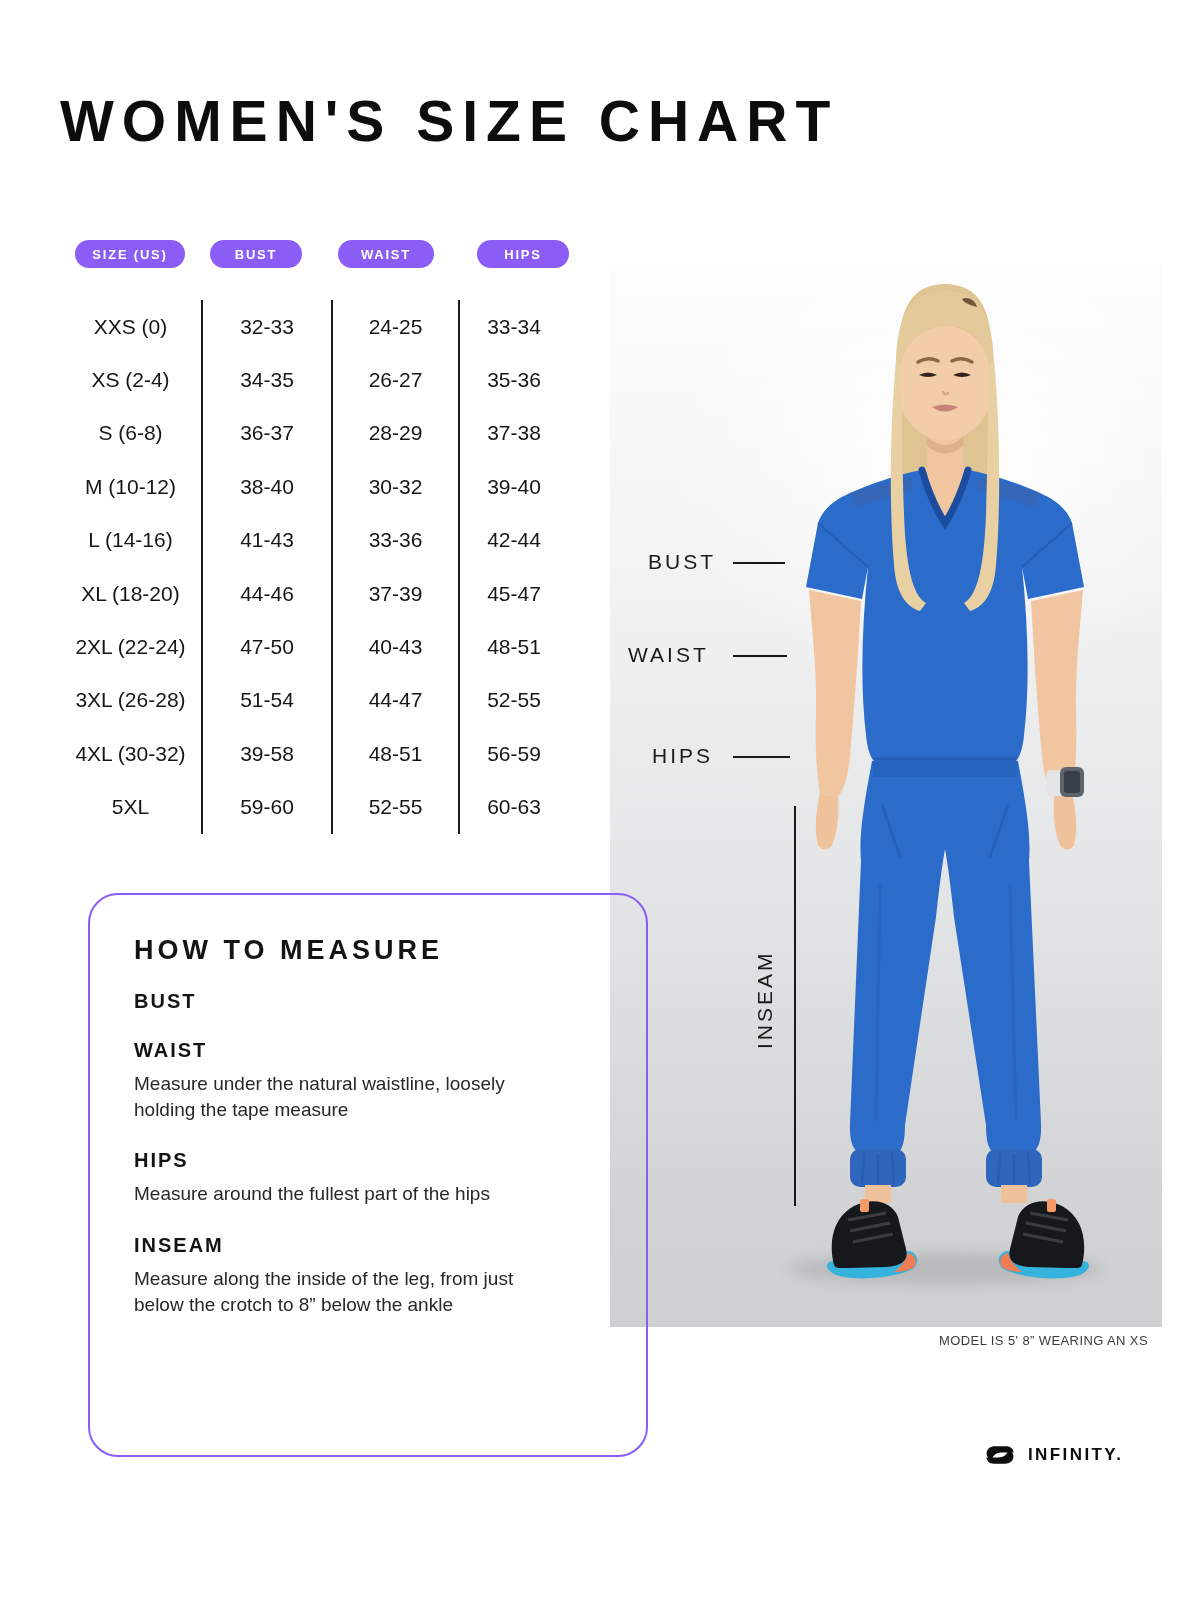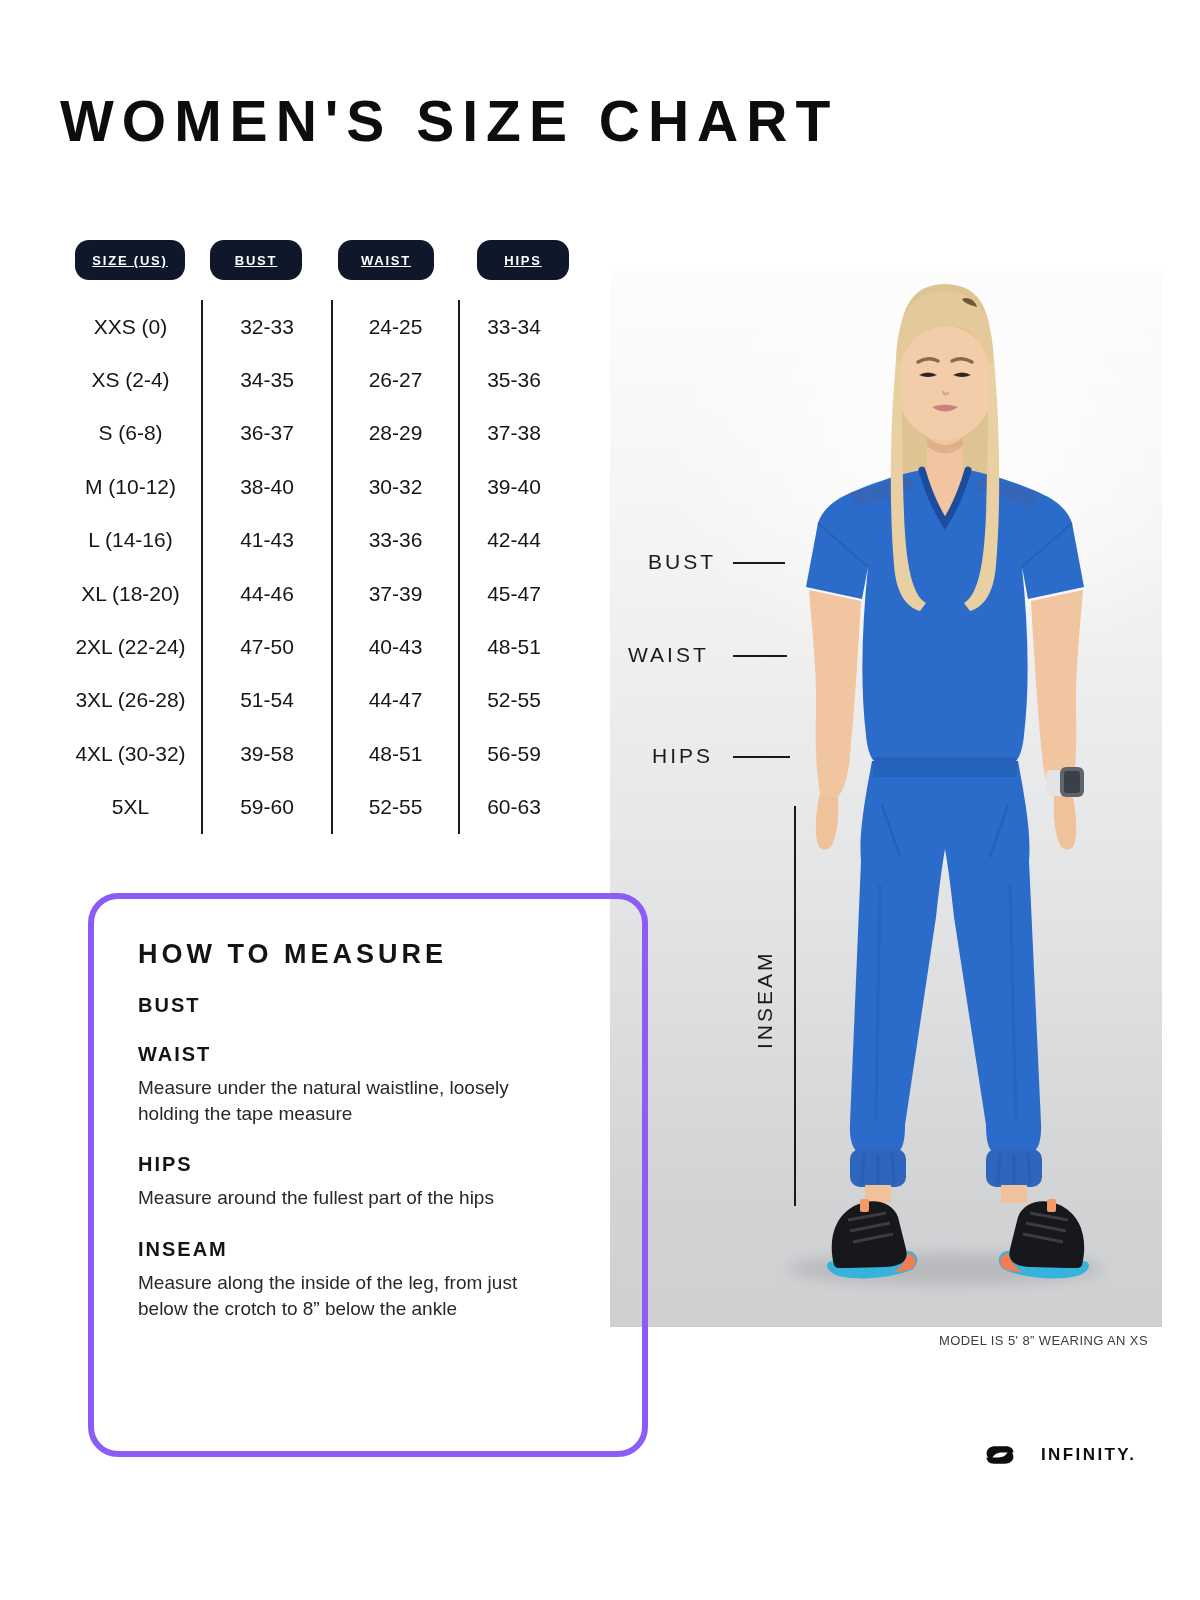--- a/index.html
+++ b/index.html
@@ -22,31 +22,30 @@
     font-weight: 700;
     letter-spacing: 8px;
     color: #0d0d0d;
     white-space: nowrap;
   }
 
   
   .pill {
     position: absolute;
     top: 240px;
-    height: 40px;
+    height: 28px;
     border-radius: 14px;
-    background: #0f172a;
+    background: #8b5cf6;
     color: #ffffff;
     font-size: 13px;
     font-weight: 700;
     letter-spacing: 1.8px;
     display: flex;
     align-items: center;
     justify-content: center;
-    text-decoration: underline;
   }
   .pill-size  { left: 75px;  width: 110px; }
   .pill-bust  { left: 210px; width: 92px; }
   .pill-waist { left: 338px; width: 96px; }
   .pill-hips  { left: 477px; width: 92px; }
 
   
   .size-table {
     position: absolute;
     left: 60px; top: 300px;
@@ -125,21 +124,21 @@
     font-size: 13px;
     letter-spacing: 0.4px;
     color: #3c3c3c;
   }
 
   
   .measure-box {
     position: absolute;
     left: 88px; top: 893px;
     width: 560px; height: 564px;
-    border: 6px solid #8b5cf6;
+    border: 2px solid #8b5cf6;
     border-radius: 30px;
     padding: 40px 0 0 44px;
     background: transparent;
   }
   .measure-box h2 {
     font-size: 27px;
     font-weight: 700;
     letter-spacing: 4px;
     color: #141414;
     margin-bottom: 24px;
@@ -158,21 +157,21 @@
     color: #282828;
     width: 430px;
   }
 
   
   .brand {
     position: absolute;
     left: 985px; top: 1444px;
     display: flex;
     align-items: center;
-    gap: 26px;
+    gap: 13px;
   }
   .brand .wordmark {
     font-size: 17px;
     font-weight: 700;
     letter-spacing: 2.4px;
     color: #0e0e0e;
     white-space: nowrap;
   }
 </style>
 </head>

